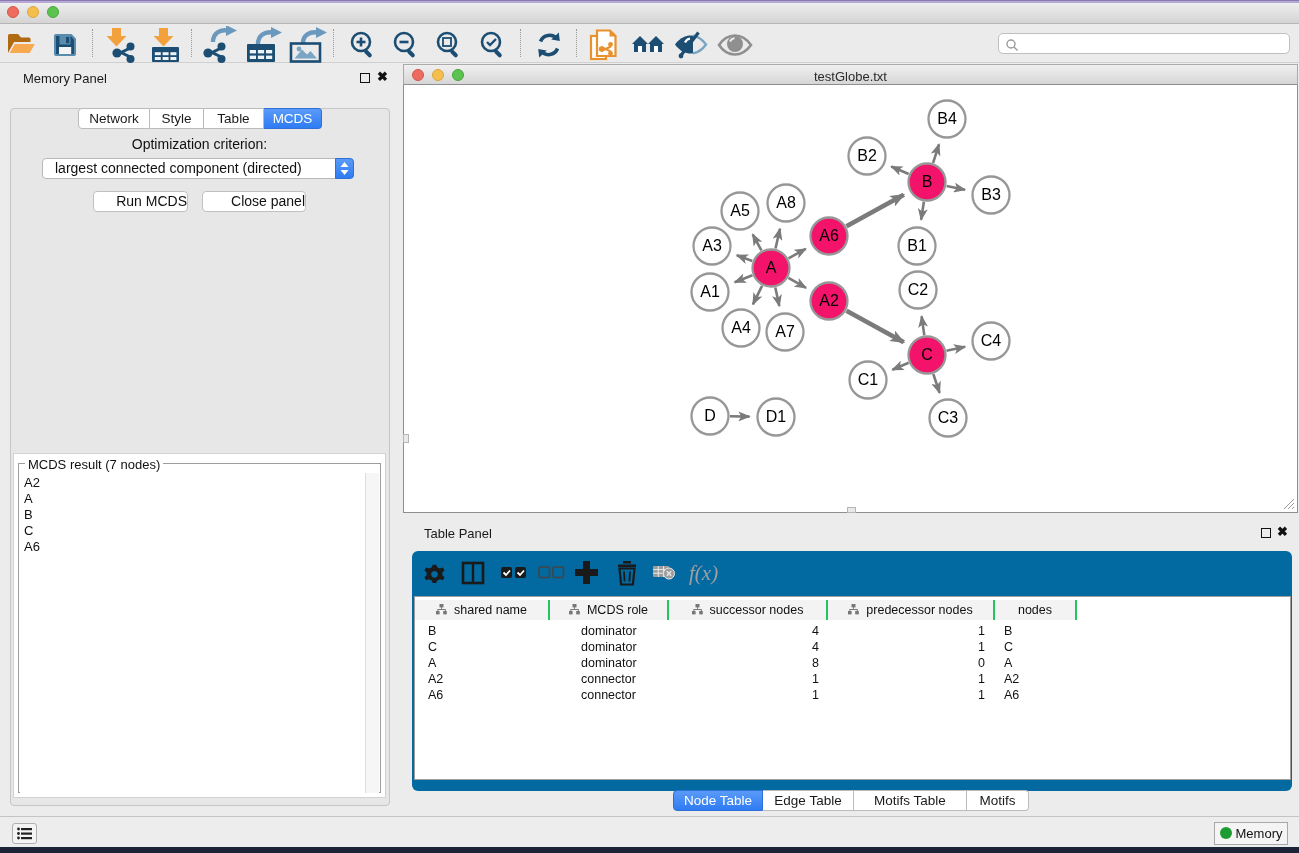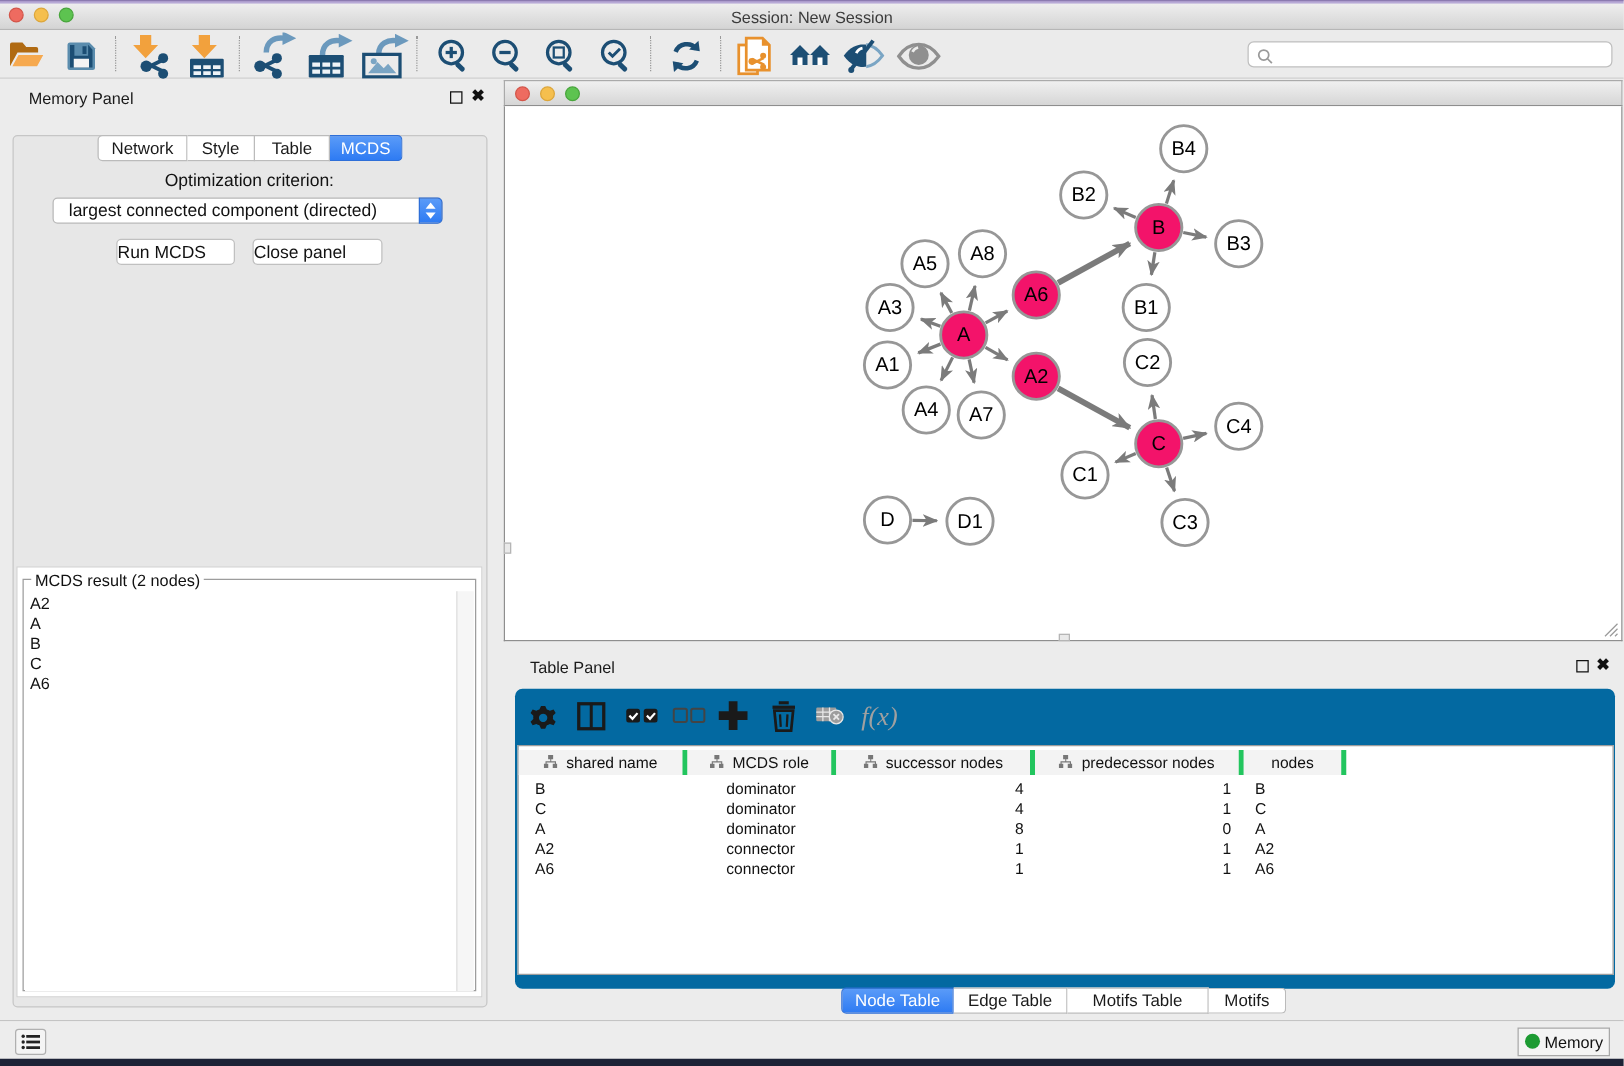--- a/index.html
+++ b/index.html
@@ -24,61 +24,60 @@
 .xico{position:absolute;font-size:13px;font-weight:bold;color:#111}
 #cp-border{left:10px;top:108px;width:380px;height:698px;background:#e7e7e7;border:1px solid #c6c6c6;border-radius:4px}
 #tabs1{left:78px;top:108px;height:22px;display:flex}
 .tab{height:21px;background:#fff;border:1px solid #bbb;border-left:none;font-size:13.5px;color:#1a1a1a;text-align:center;line-height:20px;padding:0;white-space:nowrap;overflow:hidden}
 .tab.first{border-left:1px solid #bbb;border-radius:4px 0 0 4px}
 .tab.last{border-radius:0 4px 4px 0}
 .tab.sel{background:linear-gradient(#5a9bf8,#2e7bf3);border-color:#2e6fd8;color:#fff}
 #optlab{left:0;top:136px;width:399px;text-align:center;font-size:14px;color:#111}
 #combo{left:42px;top:158px;width:312px;height:21px;background:#fff;border:1px solid #b8b8b8;border-radius:4px;font-size:14px;color:#111;line-height:19px;padding-left:12px}
 #combo .step{position:absolute;right:-1px;top:-1px;width:19px;height:21px;background:linear-gradient(#5a9bf8,#2e7bf3);border-radius:0 4px 4px 0;border:1px solid #2e6fd8}
-.btn{position:absolute;height:21px;background:#fff;border:1px solid #c0c0c0;border-radius:4px;font-size:14px;color:#111;text-align:left;line-height:19px}
+.btn{position:absolute;height:21px;background:#fff;border:1px solid #c0c0c0;border-radius:4px;font-size:14px;color:#111;text-align:right;line-height:19px}
 #resultpanel{left:13px;top:453px;width:373px;height:345px;background:#fff;border:1px solid #d2d2d2}
 #groupbox{position:absolute;left:4px;top:9px;width:363px;height:330px;border:1px solid #9d9d9d}
 #grouplab{position:absolute;left:6px;top:-7px;background:#fff;padding:0 3px;font-size:13px;color:#111;z-index:3}
 #mlist{position:absolute;left:1px;top:1px;width:346px;height:328px;background:#fff;font-size:13px;color:#111;padding:10px 0 0 4px;line-height:16px}
 #mscroll{position:absolute;right:1px;top:9px;width:14px;height:320px;background:#f6f6f6;border-left:1px solid #ddd}
 
 #netwin{left:403px;top:64px;width:895px;height:449px;background:#fff}
 #nettitle{position:absolute;left:0;top:0;width:895px;height:21px;background:linear-gradient(#f0f0f0,#d6d6d6);border:1px solid #aaa;border-bottom:1px solid #8e8e8e}
 #nettitle .ttl{position:absolute;width:100%;text-align:center;top:4px;font-size:13px;color:#2b2b2b}
 #netcanvas{position:absolute;left:0;top:21px;width:895px;height:428px;background:#fff;border:1px solid #8e8e8e;border-top:none}
 .nl{font-size:16px;fill:#000;text-anchor:middle}
 .e0{stroke-width:2.6}
 .e1{stroke-width:4.7}
 
 #tp-title{left:407px;top:518px;width:885px;height:32px}
 #tp-title .t{position:absolute;left:17px;top:8px;font-size:13px;color:#1a1a1a}
 #tp-body{left:412px;top:551px;width:880px;height:240px;background:#0369a1;border-radius:6px}
 #tp-toolbar{position:absolute;left:1px;top:0px;height:36px}
 #ttable{position:absolute;left:2px;top:45px;width:877px;height:184px;background:#fff;border:1px solid #9d9d9d}
-.th{position:absolute;top:3px;height:20px;background:#f3f3f3;border-right:4px solid #22c55e;font-size:12.5px;color:#111;text-align:center;line-height:20px}
+.th{position:absolute;top:3px;height:20px;background:#f3f3f3;border-right:2px solid #22c55e;font-size:12.5px;color:#111;text-align:center;line-height:20px}
 .thr{position:absolute;left:0;top:3px;width:662px;height:20px;border-bottom:1px solid #d8d8d8}
 .td{position:absolute;font-size:12.5px;color:#111;height:16px;line-height:16px}
 .hico{vertical-align:-1px;margin-right:7px}
 
 #tabs2{left:673px;top:790px;height:21px;display:flex;position:absolute}
 
 #statusdiv{left:0;top:816px;width:1299px;border-top:1px solid #c4c4c4}
 #statusbar{left:0;top:817px;width:1299px;height:31px;background:#ededed}
 #listbtn{position:absolute;left:12px;top:6px;width:25px;height:21px;background:#f4f4f4;border:1px solid #b0b0b0;border-radius:3px}
 #membtn{position:absolute;left:1214px;top:5px;width:74px;height:23px;background:#f4f4f4;border:1px solid #a8a8a8;font-size:13px;color:#111;text-align:center;line-height:21px}
 #memdot{display:inline-block;width:12px;height:12px;border-radius:50%;background:#1d9b33;margin-right:4px;vertical-align:-1px}
 #navy{left:0;top:847px;width:1299px;height:6px;background:#1d2236}
 </style></head>
 <body>
 <div class="abs" id="purple"></div>
 <div class="abs" id="titlebar">
   <div class="tl r" style="left:7px;top:3px"></div>
     <div class="tl y" style="left:27px;top:3px"></div>
     <div class="tl g" style="left:47px;top:3px"></div>
-  <div class="ttl">Session: New Session</div>
 </div>
 <div class="abs" id="toolbar">
   <svg class="ti" style="left:7px;top:8px" width="30" height="24" viewBox="0 0 30 24">
       <path d="M1 21 V3.5 Q1 2 2.5 2 h8.5 l3 3.5 h8 Q23.5 5.5 23.5 7 V10 H7 L1 21 z" fill="#b06a12"></path>
       <path d="M7.5 11.5 h21 l-5.5 10 H2 z" fill="#f6a94f" stroke="#ececec" stroke-width="1"></path>
     </svg>
   <svg class="ti" style="left:53px;top:9px" width="24" height="24" viewBox="0 0 24 24">
       <path d="M1 3 Q1 1 3 1 h15.5 L23 5.5 V21 Q23 23 21 23 H3 Q1 23 1 21 z" fill="#5a8cad"></path>
       <path d="M3 3 h14.7 l3.3 3.8 V21 H3 z" fill="#1c4e74"></path>
       <path d="M6.5 3 h11 v8.5 h-11 z" fill="#5a8cad"></path>
@@ -238,31 +237,32 @@
 <div class="abs" id="combo">largest connected component (directed)
   <div class="step"><svg width="17" height="19" viewBox="0 0 17 19">
         <path d="M8.5 3 l4 5 h-8 z" fill="#fff"></path>
         <path d="M8.5 16 l-4 -5 h8 z" fill="#fff"></path>
       </svg></div>
 </div>
 <div class="btn" style="left:93px;top:191px;width:95px">Run MCDS</div>
 <div class="btn" style="left:202px;top:191px;width:104px">Close panel</div>
 <div class="abs" id="resultpanel">
   <div id="groupbox">
-      <div id="grouplab">MCDS result (2 nodes)</div>
+      <div id="grouplab">MCDS result (7 nodes)</div>
     <div id="mlist">A2<br>A<br>B<br>C<br>A6</div>
     <div id="mscroll"></div>
   </div>
 </div>
 
 <div class="abs" id="netwin">
   <div id="nettitle">
     <div class="tl r" style="left:8px;top:4px"></div>
       <div class="tl y" style="left:28px;top:4px"></div>
       <div class="tl g" style="left:48px;top:4px"></div>
+    <div class="ttl">testGlobe.txt</div>
   </div>
   <div id="netcanvas">
     <svg width="893" height="426" viewBox="0 0 893 426">
       <defs>
         <marker id="ah0" viewBox="0 0 10 8" refX="9" refY="4" markerWidth="12.5" markerHeight="10" markerUnits="userSpaceOnUse" orient="auto">
             <path d="M0 0 L10 4 L0 8 L2.5 4 z" fill="#7b7b7b"></path>
           </marker>
         <marker id="ah1" viewBox="0 0 10 8" refX="9" refY="4" markerWidth="15" markerHeight="12" markerUnits="userSpaceOnUse" orient="auto">
             <path d="M0 0 L10 4 L0 8 L2.5 4 z" fill="#7b7b7b"></path>
           </marker>

